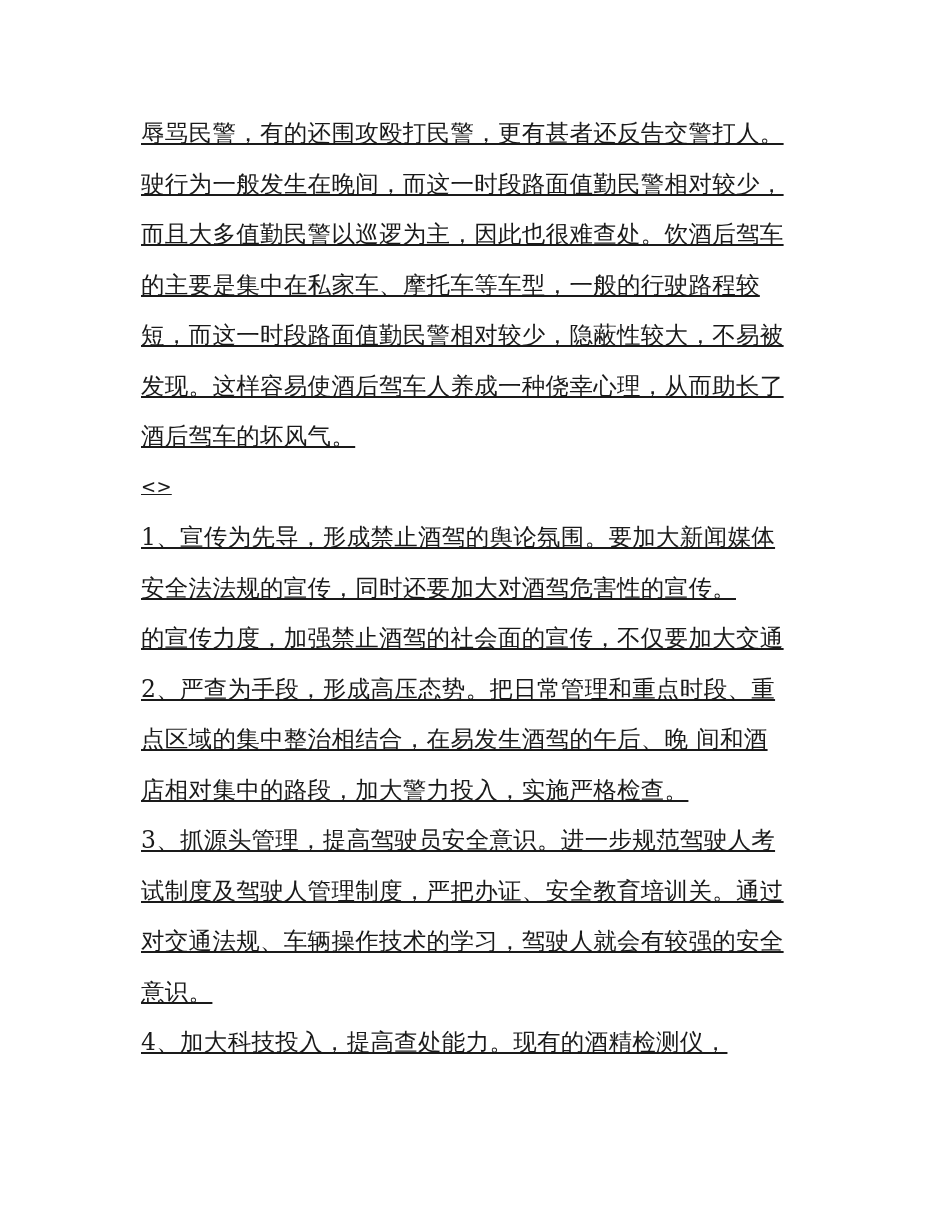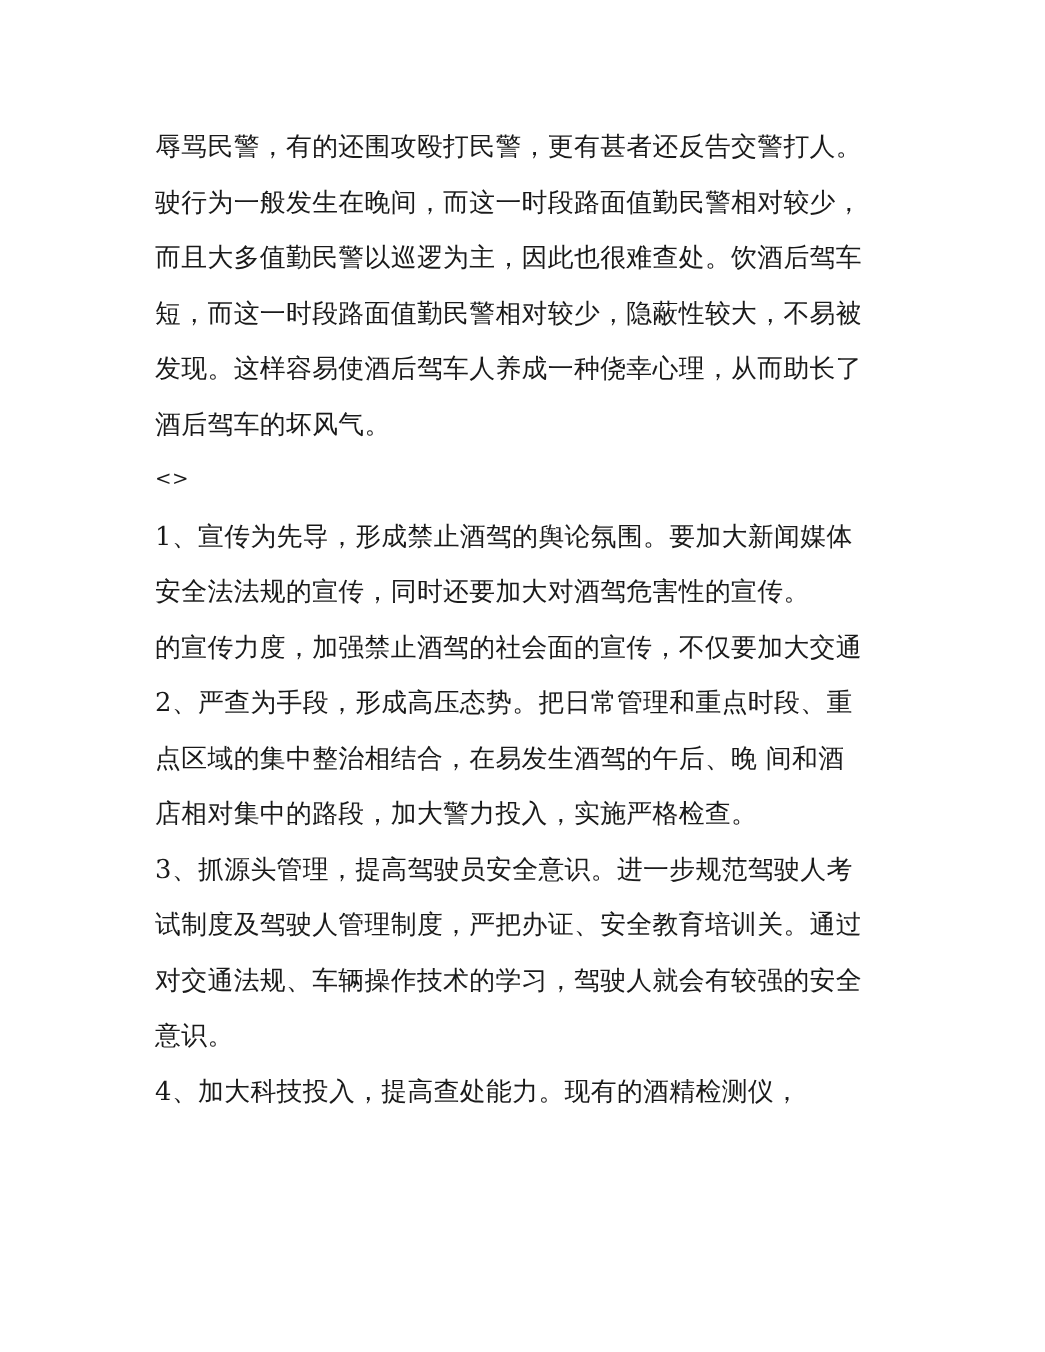--- a/index.html
+++ b/index.html
@@ -13,39 +13,41 @@
       overflow: hidden;
       position: relative;
       font-family: "DejaVu Serif", "Liberation Serif", serif;
       color: #1a1a1a;
     }
     .page {
       position: absolute;
       left: 141px;
       top: 108px;
       width: 680px;
+      text-decoration: underline;
     }
     .line {
       height: 50.5px;
       line-height: 50.5px;
       font-size: 23.5px;
       white-space: nowrap;
       letter-spacing: 0.3px;
     }
     .marker {
       font-size: 18px;
     }
   </style>
 </head>
 <body>
 
 <div class="page">
   <div class="line">辱骂民警，有的还围攻殴打民警，更有甚者还反告交警打人。</div>
   <div class="line">驶行为一般发生在晚间，而这一时段路面值勤民警相对较少，</div>
   <div class="line">而且大多值勤民警以巡逻为主，因此也很难查处。饮酒后驾车</div>
+  <div class="line">的主要是集中在私家车、摩托车等车型，一般的行驶路程较</div>
   <div class="line">短，而这一时段路面值勤民警相对较少，隐蔽性较大，不易被</div>
   <div class="line">发现。这样容易使酒后驾车人养成一种侥幸心理，从而助长了</div>
   <div class="line">酒后驾车的坏风气。</div>
   <div class="line marker">&lt;&gt;</div>
   <div class="line">1、宣传为先导，形成禁止酒驾的舆论氛围。要加大新闻媒体</div>
   <div class="line">安全法法规的宣传，同时还要加大对酒驾危害性的宣传。</div>
   <div class="line">的宣传力度，加强禁止酒驾的社会面的宣传，不仅要加大交通</div>
   <div class="line">2、严查为手段，形成高压态势。把日常管理和重点时段、重</div>
   <div class="line">点区域的集中整治相结合，在易发生酒驾的午后、晚 间和酒</div>
   <div class="line">店相对集中的路段，加大警力投入，实施严格检查。</div>

